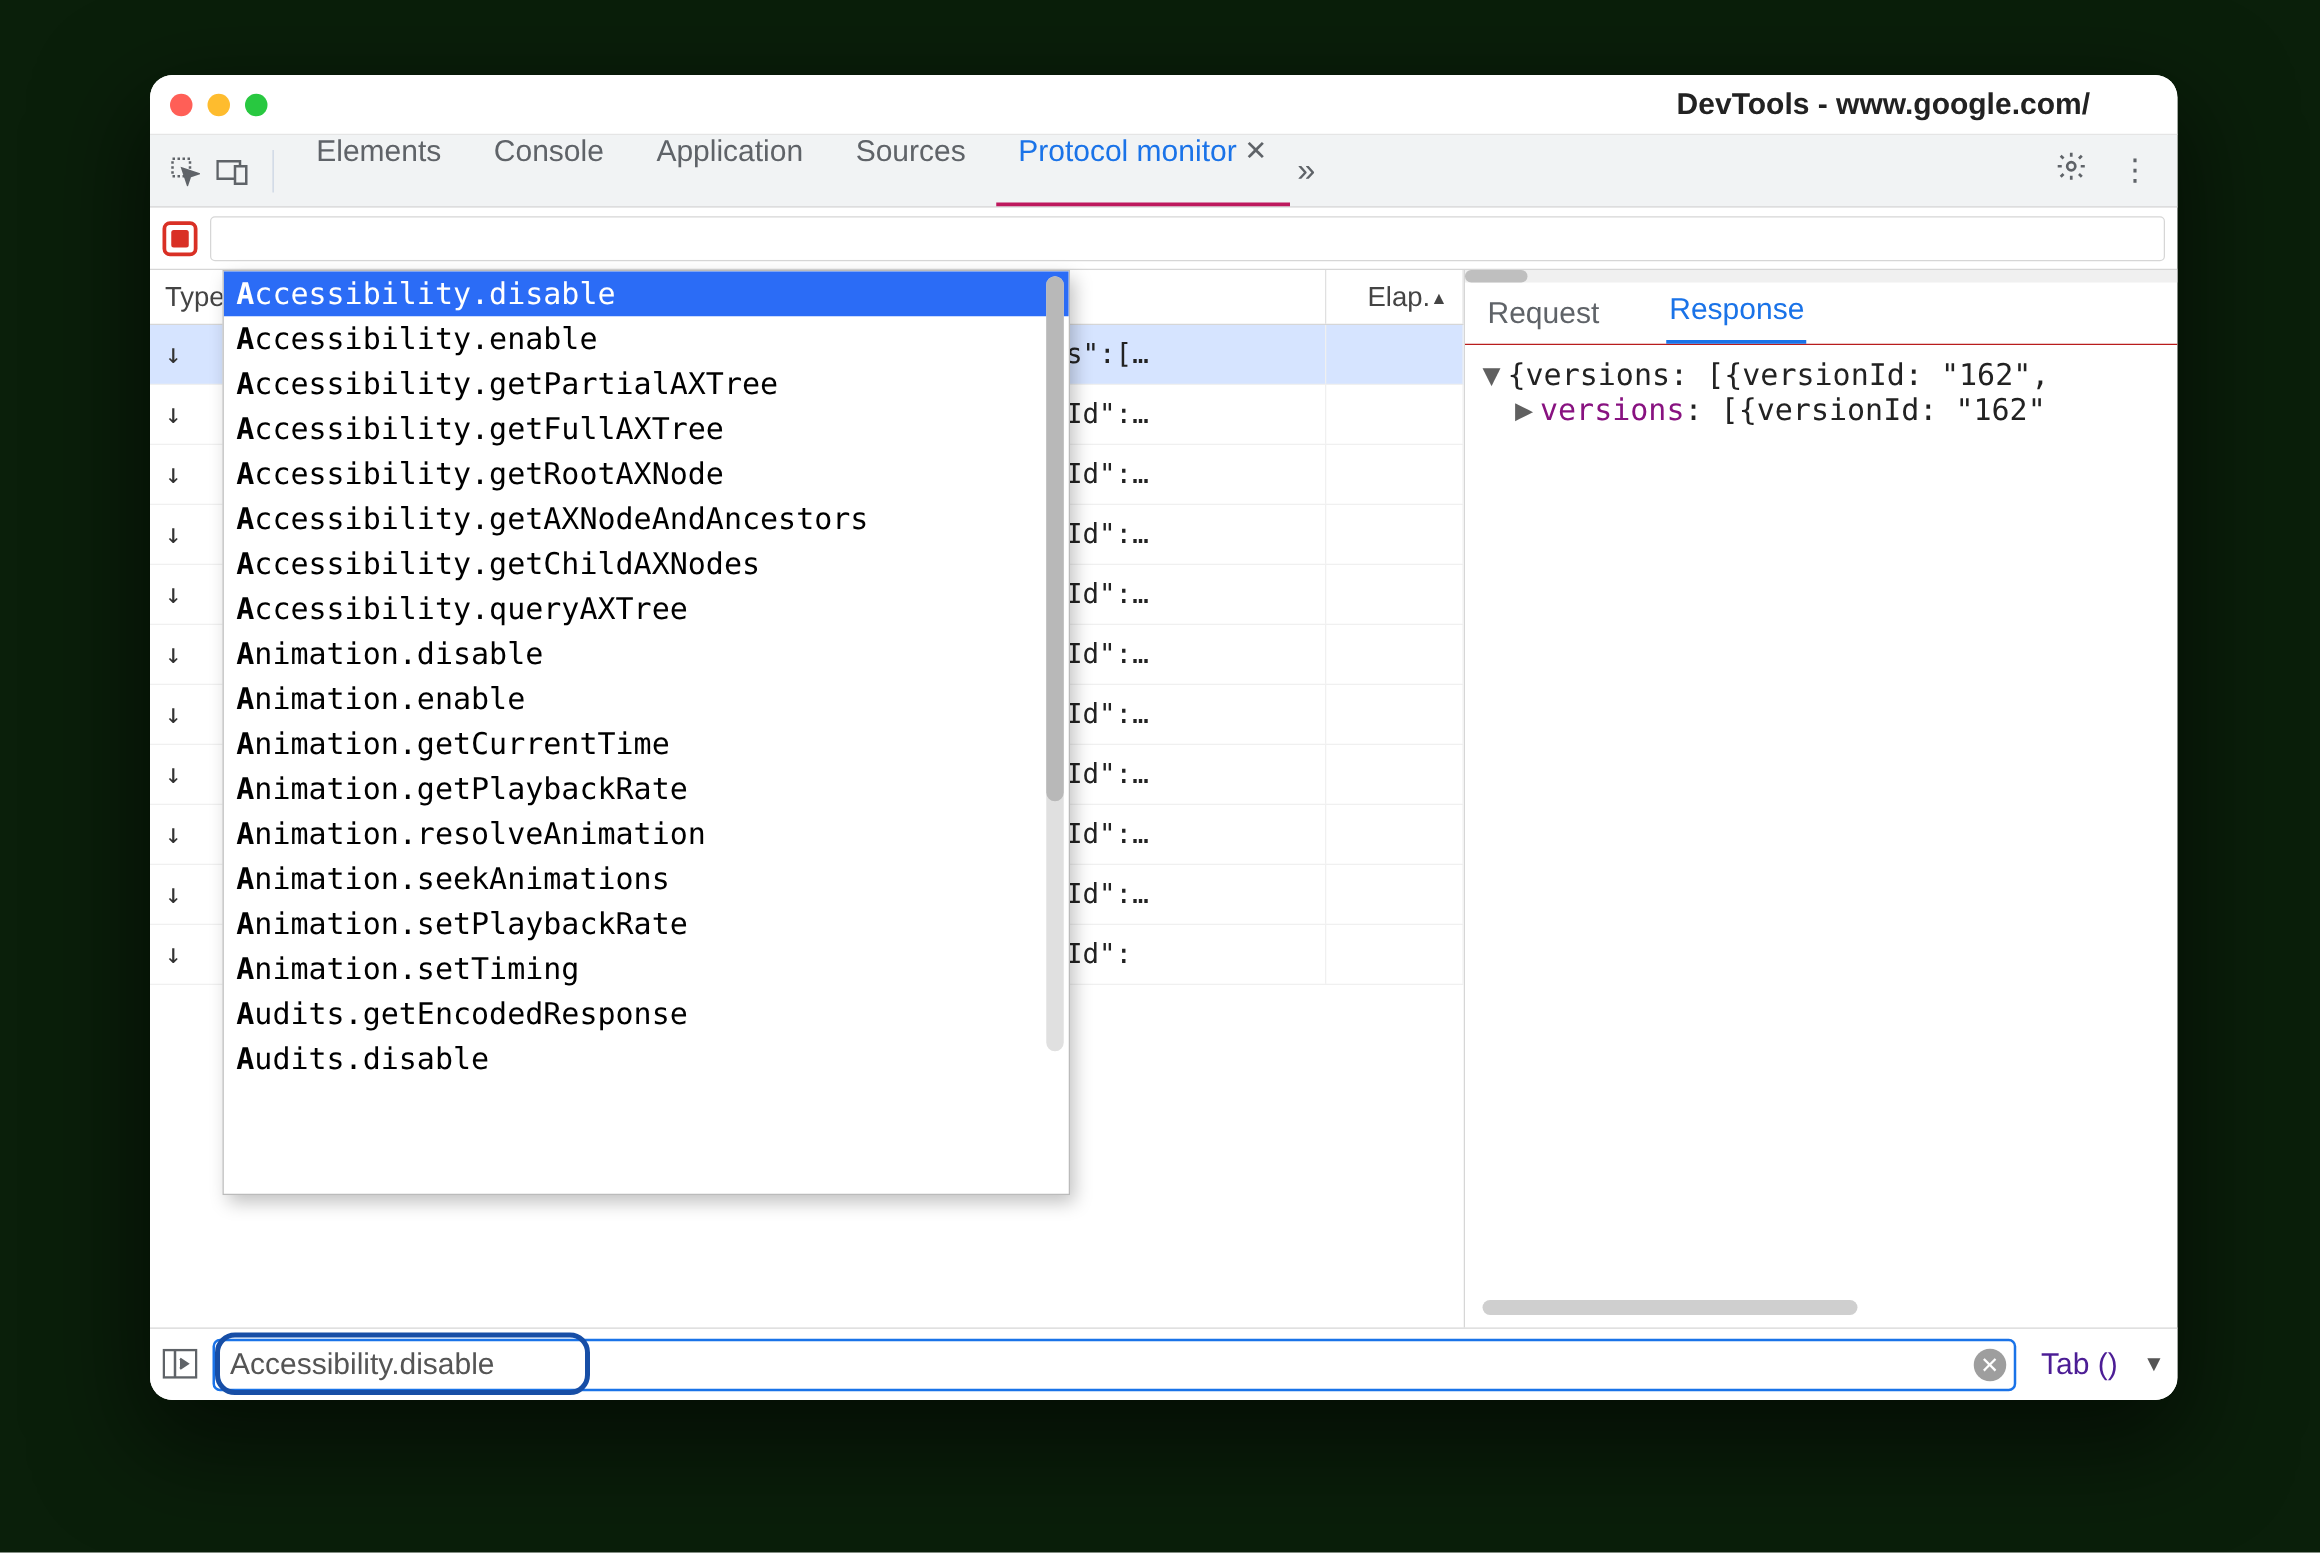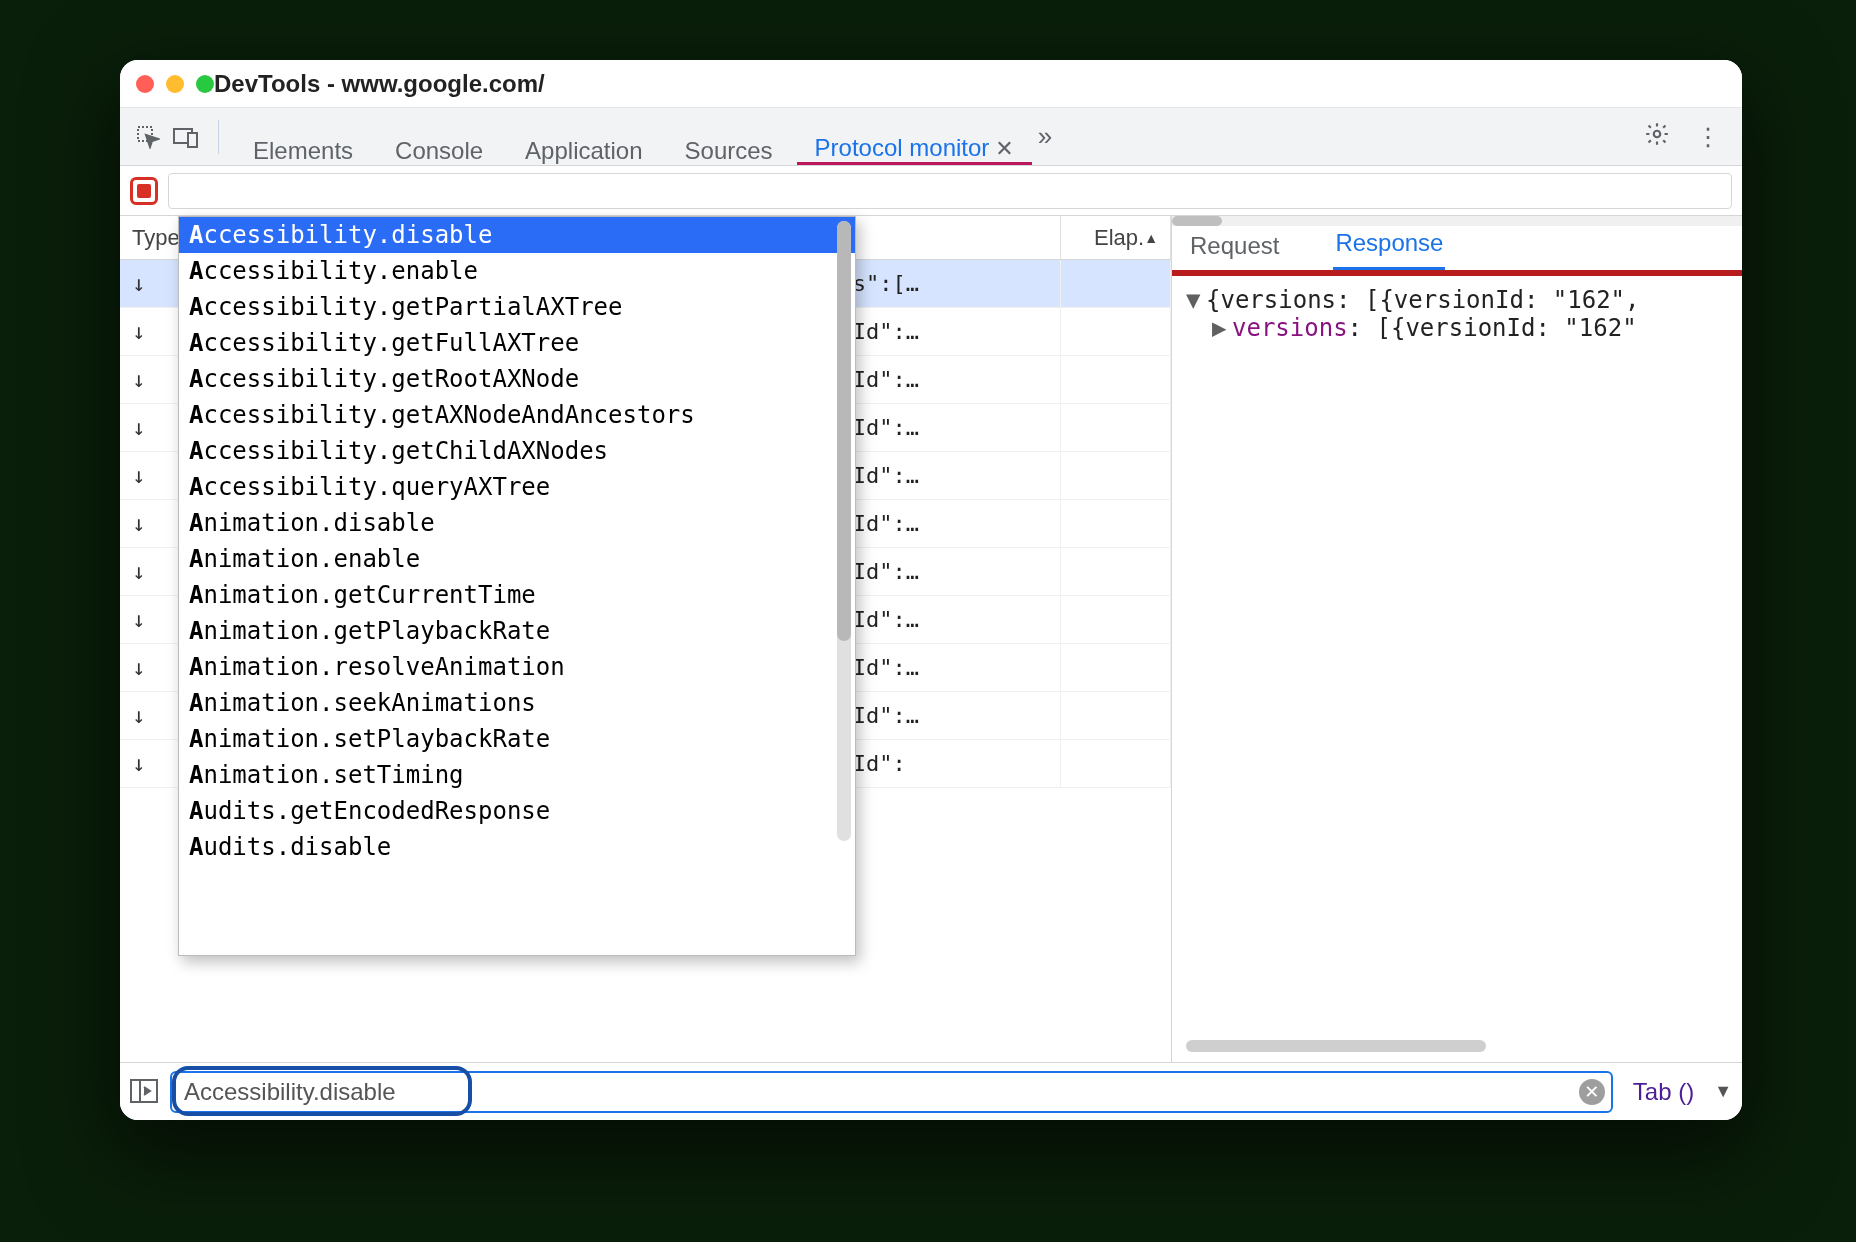--- a/index.html
+++ b/index.html
@@ -27,35 +27,35 @@
   .titlebar {
     height: 48px;
     display:flex; align-items:center;
     padding: 0 16px;
     border-bottom: 1px solid #e5e5e5;
     background:#fff;
   }
   .tl { display:flex; gap:12px; }
   .dot { width:18px; height:18px; border-radius:50%; }
   .dot.red{background:#ff5f57;} .dot.yel{background:#febc2e;} .dot.grn{background:#28c840;}
-  .titletext { flex:1; text-align:left; font-size:24px; font-weight:600; color:#222; }
+  .titletext { flex:1; text-align:right; font-size:24px; font-weight:600; color:#222; }
 
   
   .tabsbar {
     height:58px;
     background:#f1f3f4;
     border-bottom:1px solid #d6d6d6;
     display:flex; align-items:center;
     padding:0 12px;
     gap:6px;
     color:#5f6368;
   }
   .ticon { width:32px; display:flex; justify-content:center; align-items:center; color:#5f6368;}
   .divider { width:1px; height:34px; background:#c9d4e2; margin:0 10px;}
-  .tab { padding:0 18px; font-size:24px; height:100%; display:flex; align-items:flex-end; cursor:pointer;}
+  .tab { padding:0 18px; font-size:24px; height:100%; display:flex; align-items:flex-start; cursor:pointer;}
   .tab.active { color:#1a73e8; border-bottom:3px solid #be185d; }
   .closex { font-size:22px; margin-left:6px; color:#5f6368;}
   .more { font-size:26px; color:#5f6368;}
   .spacer{flex:1;}
   .gear,.kebab{ font-size:24px; color:#5f6368; padding:0 10px;}
 
   
   .filterbar {
     height:50px; display:flex; align-items:center; border-bottom:1px solid #d6d6d6;
     padding:0 10px; gap:10px;
@@ -102,21 +102,21 @@
   .ac-item{ padding:4px 10px; white-space:nowrap; cursor:pointer;}
   .ac-item .b{ font-weight:700;}
   .ac-item.selected{ background:#2b6cf6; color:#fff;}
   .ac-scroll{
     position:absolute; right:4px; top:4px; width:14px; height:620px; border-radius:8px;
     background:#e0e0e0;
   }
   .ac-thumb{ position:absolute; top:0; left:0; width:14px; height:420px; background:#b8b8b8; border-radius:8px;}
 
   
-  .rp-tabs{ height:50px; display:flex; align-items:flex-end; gap:24px; padding:0 16px; border-bottom:6px solid #b91c1c; color:#5f6368; font-size:24px;}
+  .rp-tabs{ height:50px; display:flex; align-items:flex-end; gap:24px; padding:0 16px; border-bottom:1px solid #b91c1c; color:#5f6368; font-size:24px;}
   .rp-tab{ padding:10px 2px 10px 2px; cursor:pointer;}
   .rp-tab.active{ color:#1a73e8; border-bottom:3px solid #1a73e8;margin-left:28px;}
   .rp-scroll{ height:10px; background:#f0f0f0; position:relative;}
   .rp-scroll .th{ position:absolute; left:0; width:50px; height:10px; background:#bfbfbf; border-radius:6px;}
   .rp-body{ flex:1; padding:10px 14px; font-family: ui-monospace,Menlo,monospace; font-size:24px; color:#222; overflow:hidden;}
   .tri{ color:#606060; display:inline-block; width:20px;}
   .key{ color:#881280;}
   .plain{ color:#222;}
 
   .rp-hscroll{ height:16px; margin:6px 14px; background:transparent; position:relative;}

